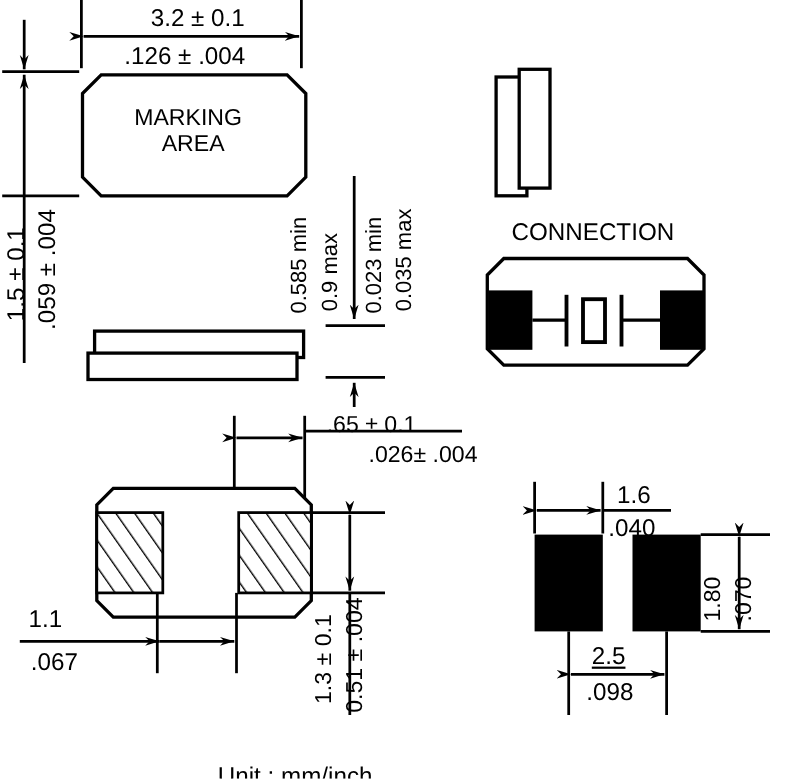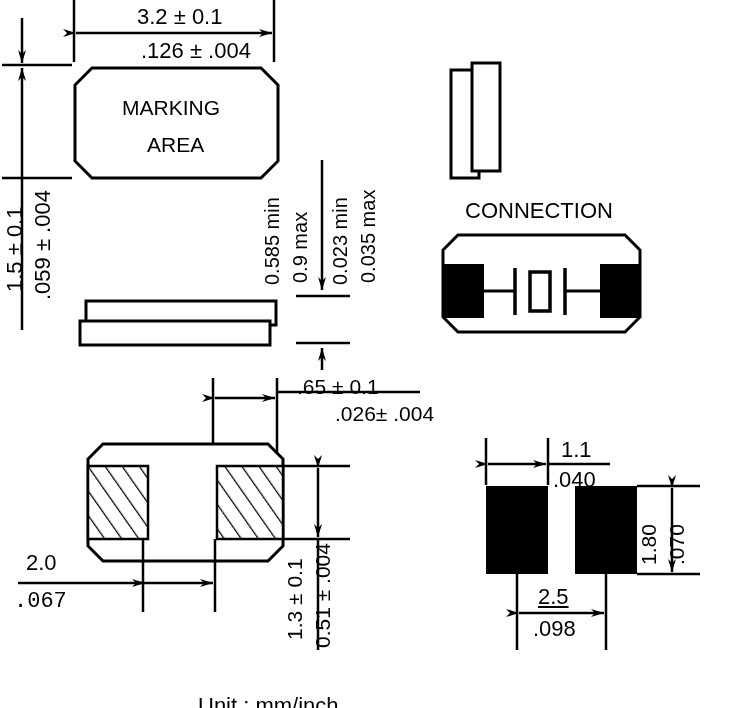--- a/index.html
+++ b/index.html
@@ -143,47 +143,47 @@
       <line x1="637" y1="574" x2="700" y2="574" stroke="#000" stroke-width="2.5"></line>
       <line x1="672" y1="488" x2="672" y2="572" stroke="#000" stroke-width="2.5" marker-start="url(#arrL)" marker-end="url(#arrR)"></line>
 
       <line x1="517" y1="574" x2="517" y2="650" stroke="#000" stroke-width="2.5"></line>
       <line x1="606" y1="574" x2="606" y2="650" stroke="#000" stroke-width="2.5"></line>
       <line x1="519" y1="613" x2="604" y2="613" stroke="#000" stroke-width="2.5" marker-start="url(#arrL)" marker-end="url(#arrR)"></line>
     </g>
   </svg>
 
   <div class="lbl t22" style="left:137px; top:6px;">3.2 ± 0.1</div>
-  <div class="lbl t22" style="left:113px; top:40px;margin-left:28px;">.126 ± .004</div>
+  <div class="lbl t22" style="left:113px; top:40px;">.126 ± .004</div>
 
   <div class="lbl t22 vert" style="left:4px; top:292px;">1.5 ± 0.1</div>
   <div class="lbl t22 vert" style="left:32px; top:300px;">.059 ± .004</div>
 
   <div class="lbl t21" style="left:122px; top:97px;">MARKING</div>
-  <div class="lbl t21" style="left:147px; top:134px;">AREA</div>
+  <div class="lbl t21" style="left:147px; top:120px;">AREA</div>
 
   <div class="lbl t20 vert" style="left:262px; top:285px;">0.585 min</div>
   <div class="lbl t20 vert" style="left:290px; top:283px;">0.9  max</div>
   <div class="lbl t20 vert" style="left:330px; top:285px;">0.023 min</div>
   <div class="lbl t20 vert" style="left:358px; top:283px;">0.035  max</div>
 
   <div class="lbl t21" style="left:297px; top:376px;">.65 ± 0.1</div>
   <div class="lbl t21" style="left:287px; top:403px;margin-left:48px;">.026± .004</div>
 
-  <div class="lbl t22" style="left:26px; top:552px;">2.0</div>
-  <div class="lbl t22" style="left:14px; top:591px;font-family:Liberation Mono, monospace;">.067</div>
+  <div class="lbl t22" style="left:26px; top:552px;">1.1</div>
+  <div class="lbl t22" style="left:28px; top:591px;">.067</div>
 
   <div class="lbl t21 vert" style="left:284px; top:640px;">1.3 ± 0.1</div>
   <div class="lbl t21 vert" style="left:312px; top:648px;">0.51 ± .004</div>
 
   <div class="lbl t22" style="left:198px; top:659px;margin-top:36px;">Unit : mm/inch</div>
 
   <div class="lbl t22" style="left:465px; top:200px;">CONNECTION</div>
 
-  <div class="lbl t22" style="left:561px; top:439px;">1.1</div>
+  <div class="lbl t22" style="left:561px; top:439px;">1.6</div>
   <div class="lbl t22" style="left:553px; top:469px;">.040</div>
 
   <div class="lbl t21 vert" style="left:638px; top:565px;">1.80</div>
   <div class="lbl t21 vert" style="left:666px; top:565px;">.070</div>
 
   <div class="lbl t22" style="left:538px; top:586px;text-decoration:underline;">2.5</div>
   <div class="lbl t22" style="left:533px; top:618px;">.098</div>
 
 
 </div>

